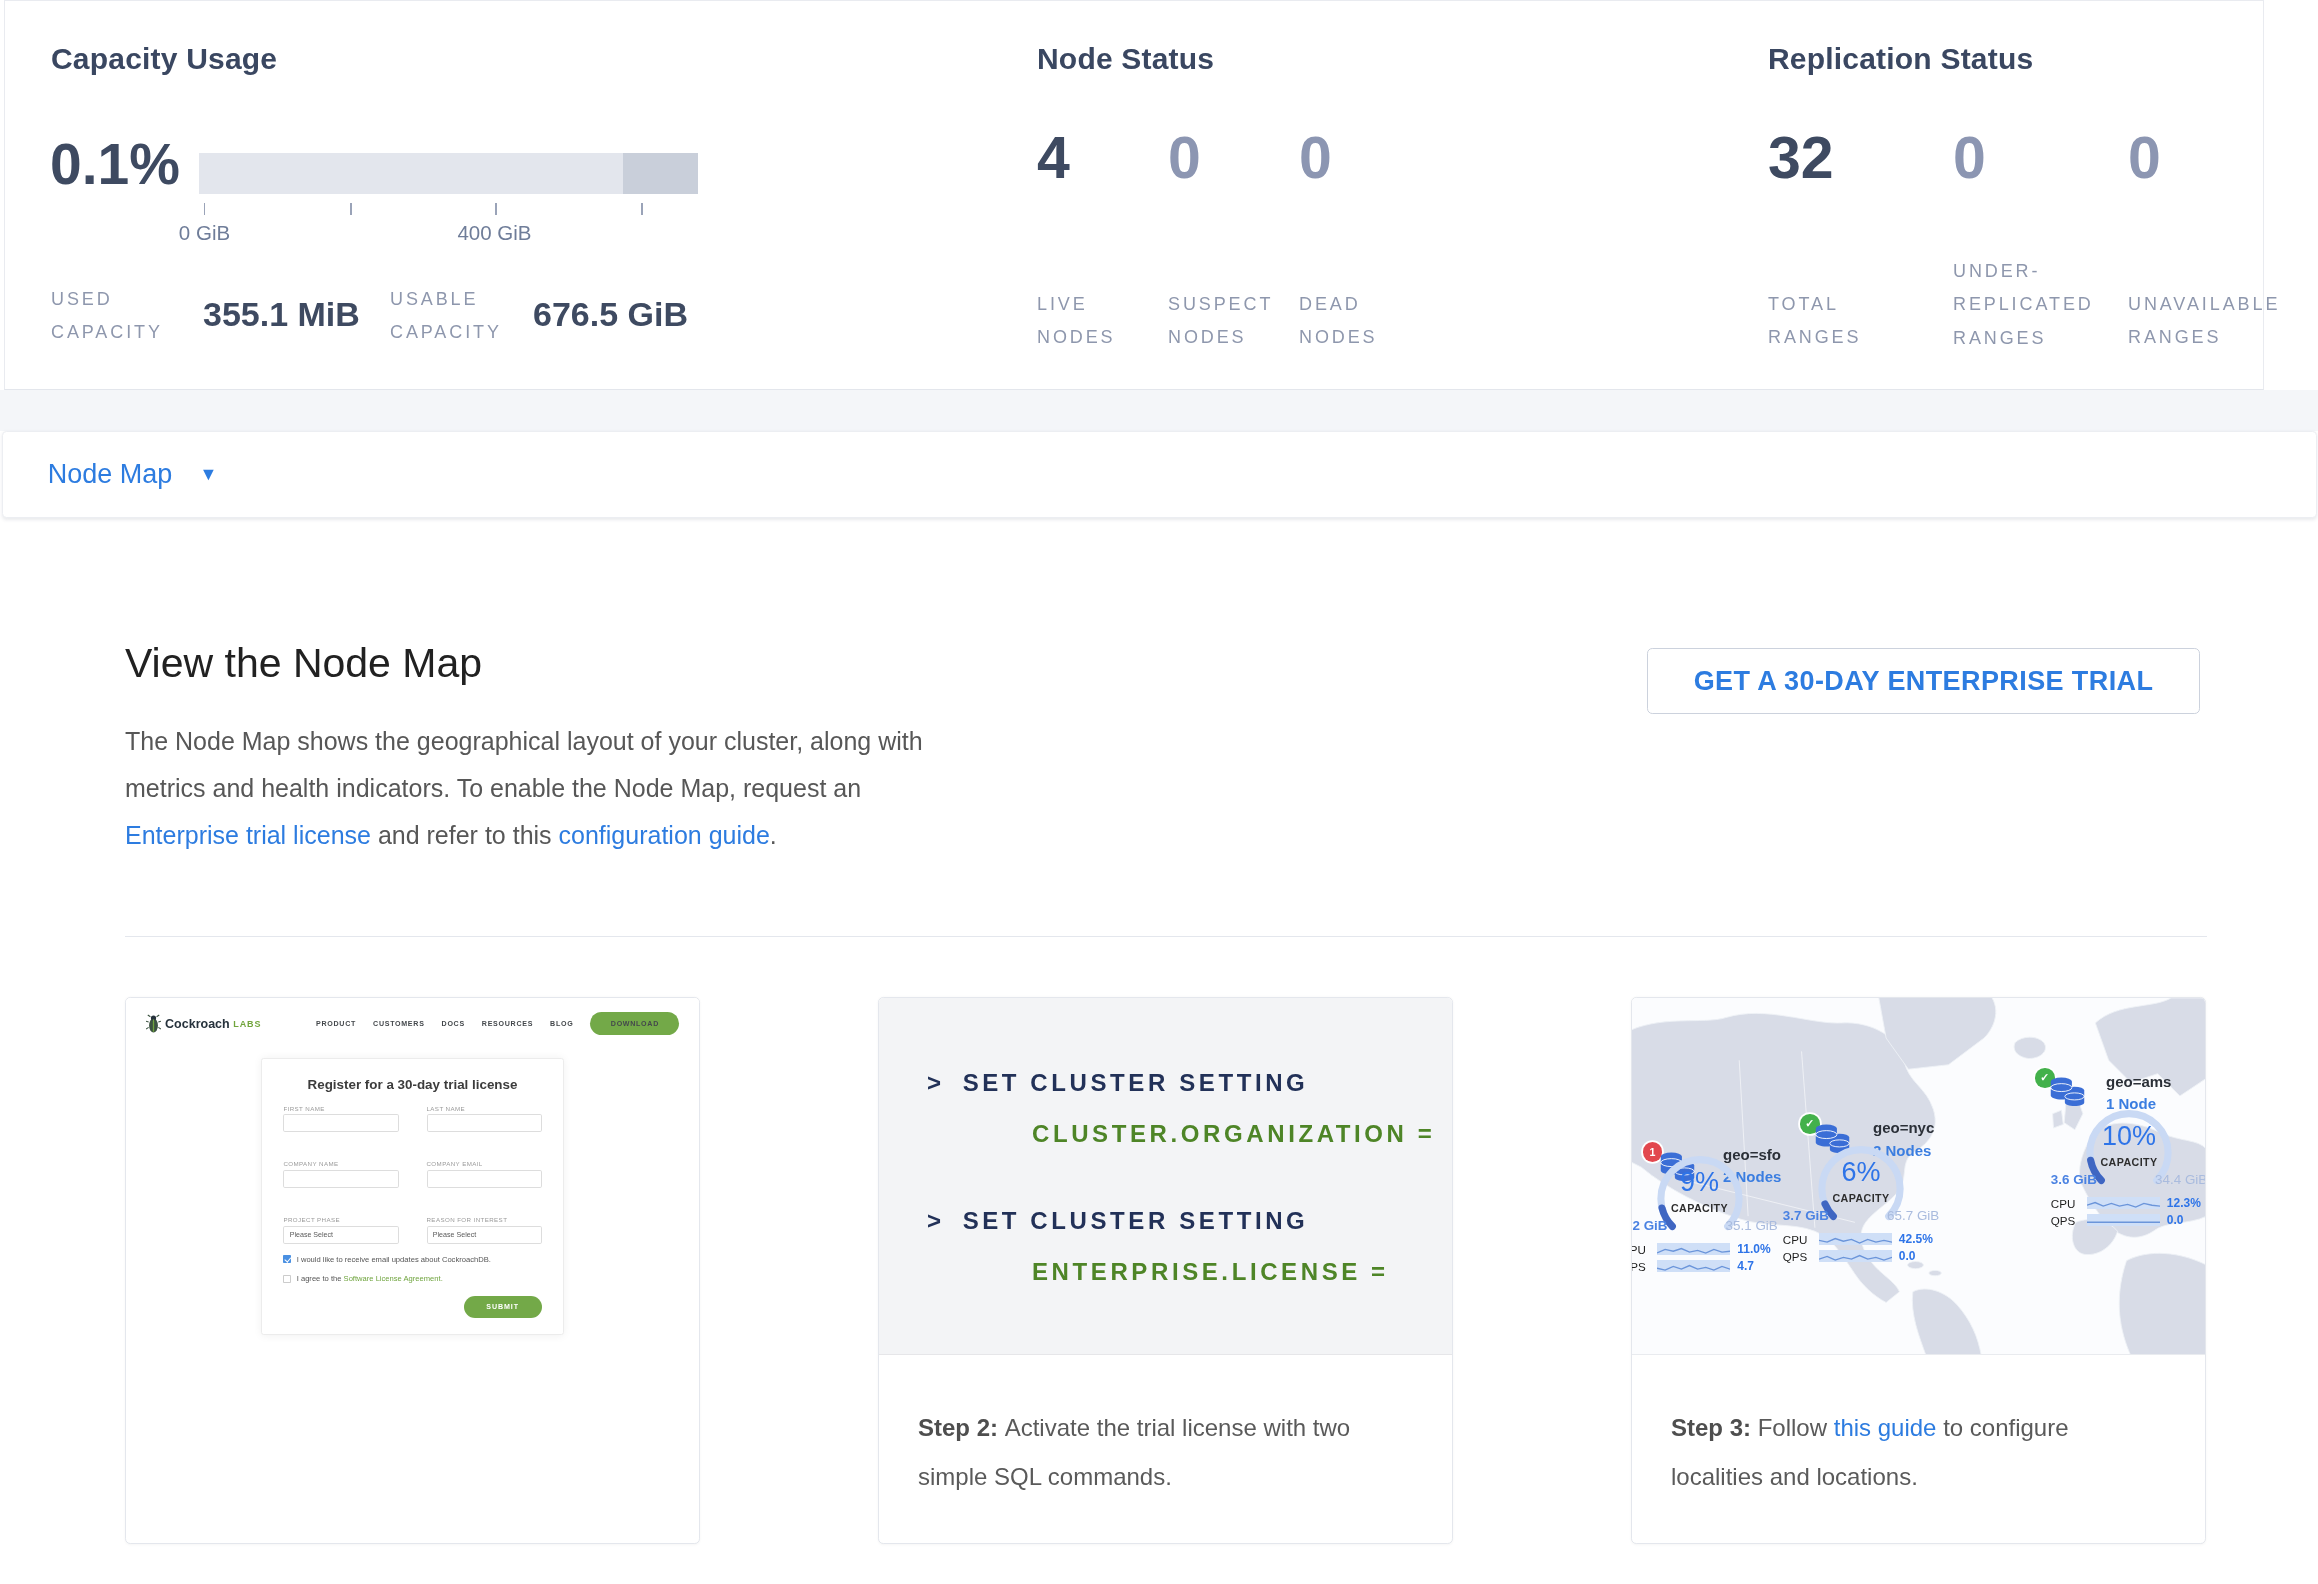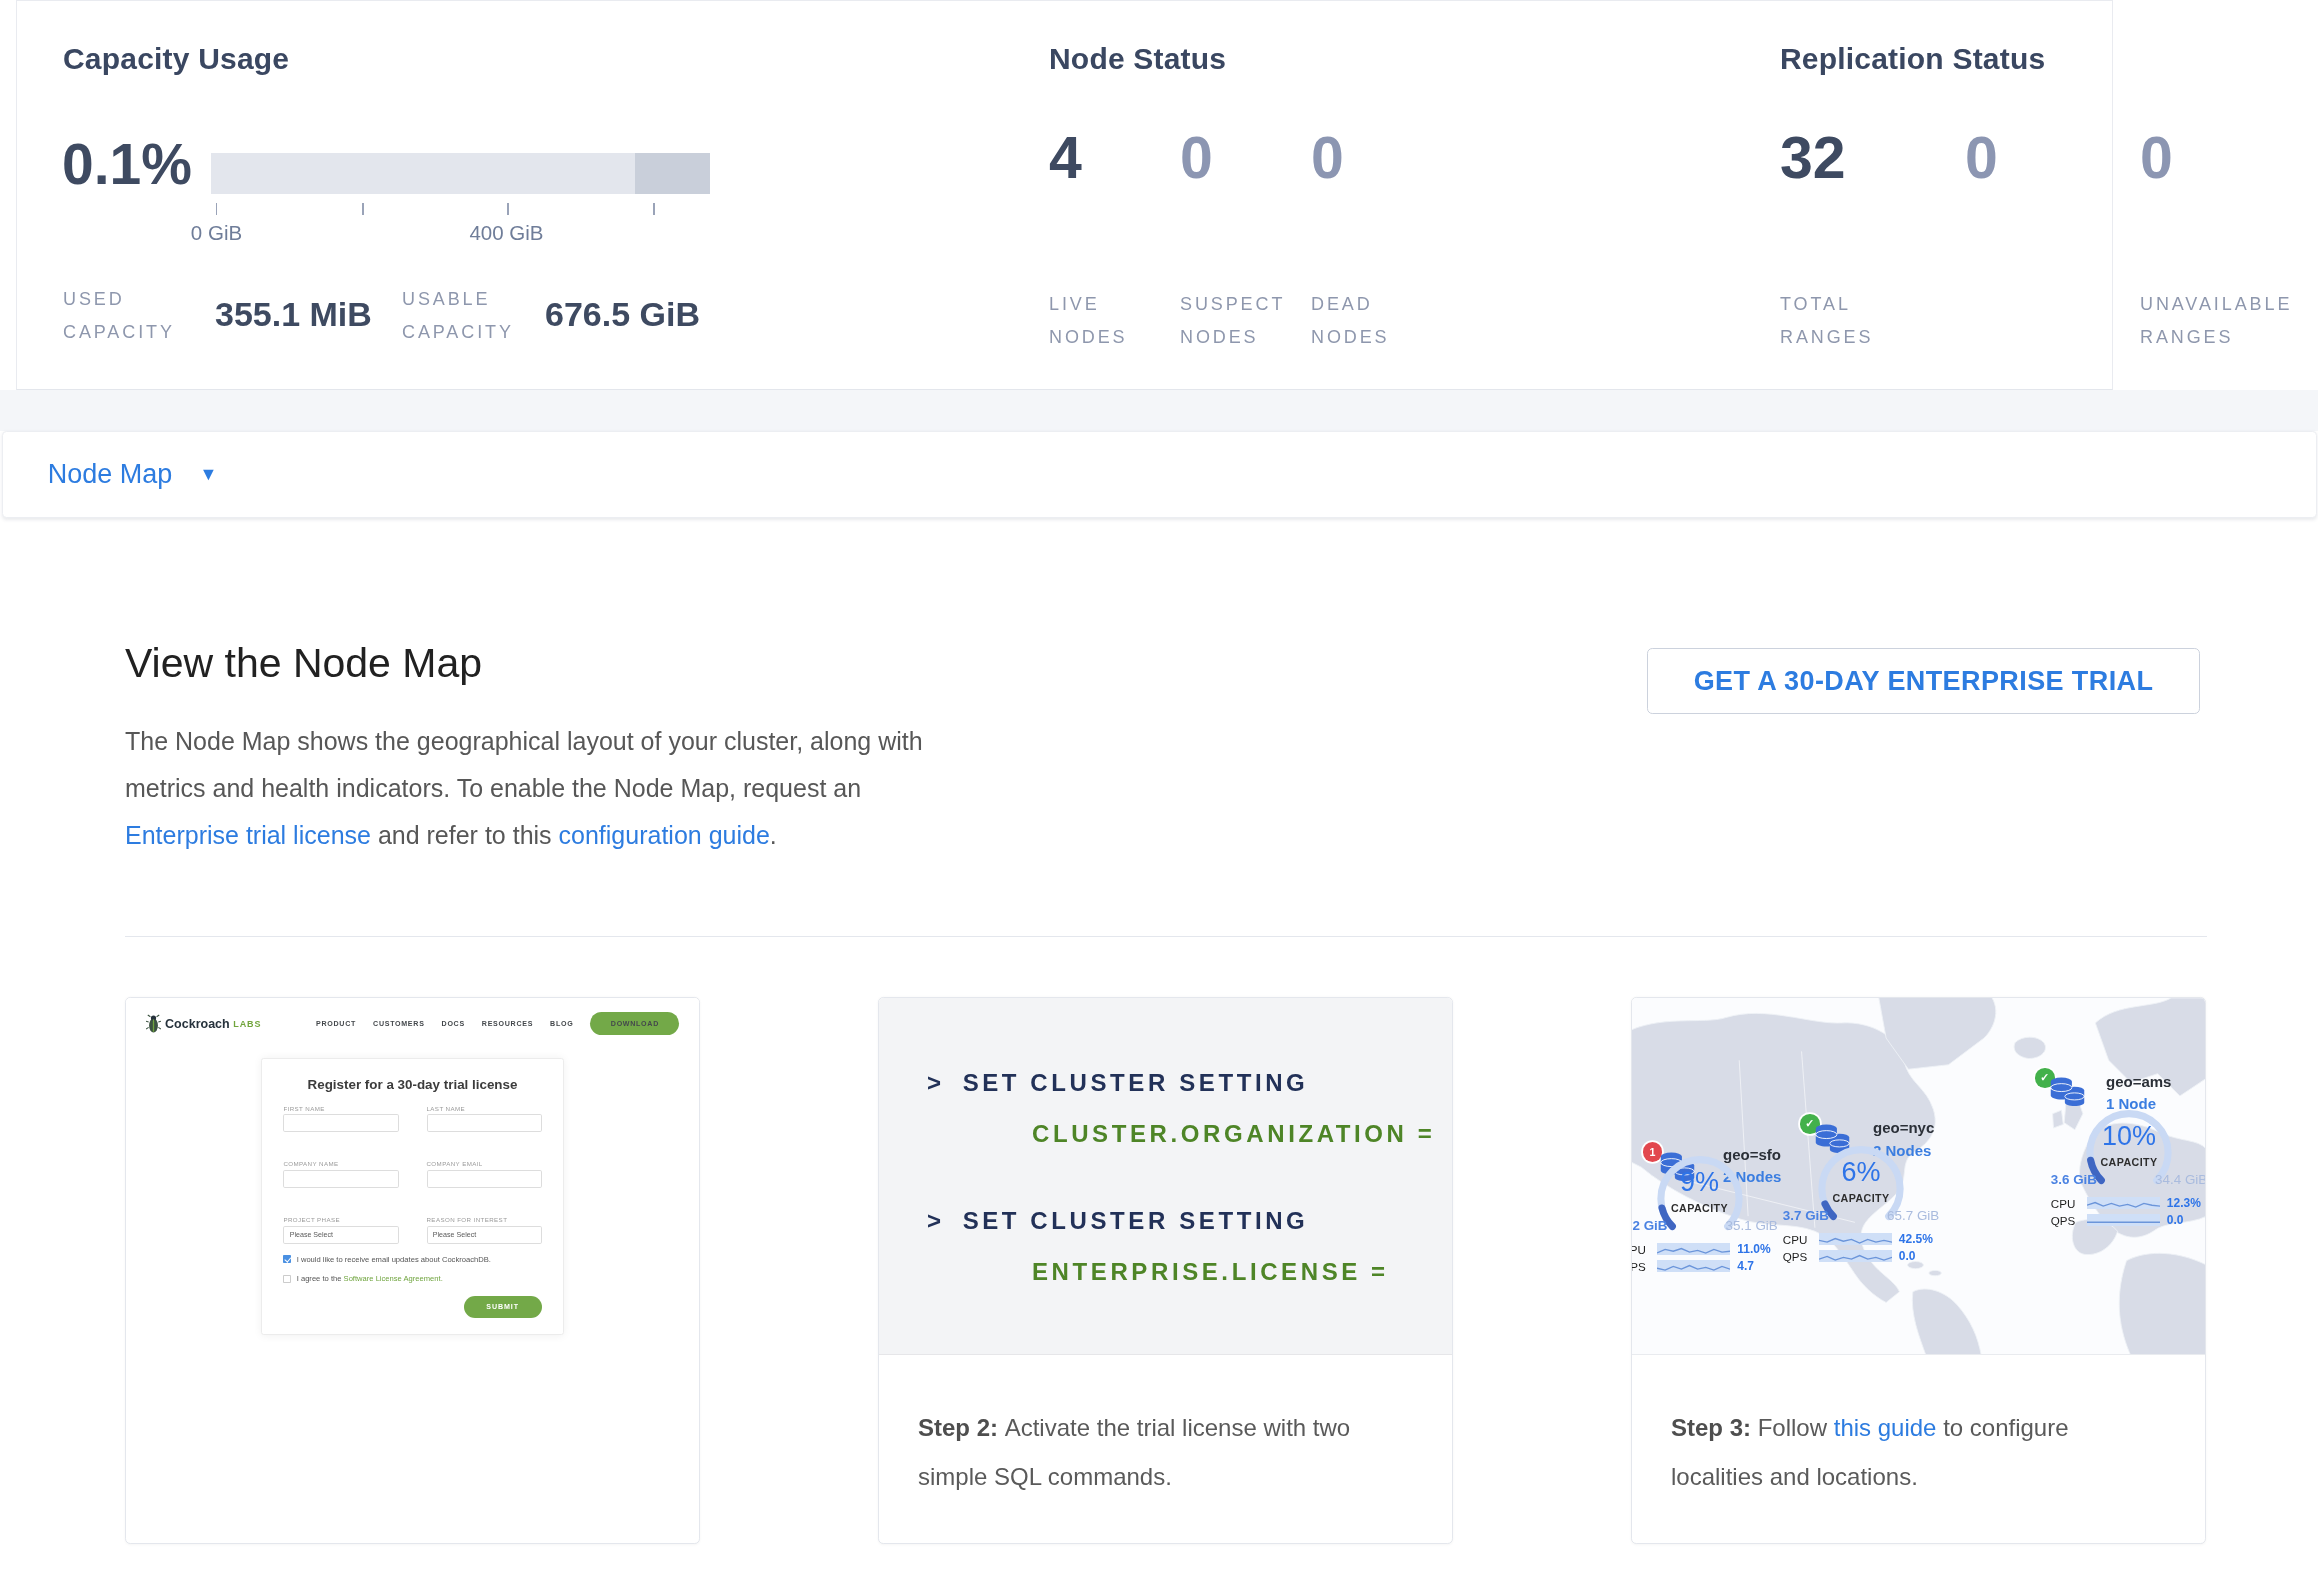--- a/index.html
+++ b/index.html
@@ -1,20 +1,20 @@
 <!DOCTYPE html>
 <html style="font-size:14.3px"><head>
 <meta charset="utf-8">
 <style>
   * { margin:0; padding:0; box-sizing:border-box; }
   html,body { width:2319px; height:1585px; background:#fff; font-family:"Liberation Sans", sans-serif; }
   .page { position:relative; width:2319px; height:1585px; overflow:hidden; background:#fff; }
 
   
-  .stats { position:absolute; left:16px; top:0; width:2097px; height:390px; background:#fff;
+  .stats { position:absolute; left:4px; top:0; width:2260px; height:390px; background:#fff;
            border:0.9px solid #e9ebf0; border-bottom:0.9px solid #e3e6ec; }
   .stat-title { position:absolute; top:41px; font-size:30px; font-weight:bold; color:#3a4761; letter-spacing:0.2px; }
   .cap-title { left:46px; } .node-title { left:1032px; } .rep-title { left:1763px; }
 
   .cap-percent { position:absolute; left:45px; top:130px; font-size:57px; font-weight:bold; color:#3e4a61; }
   .cap-bar { position:absolute; left:194px; top:152px; width:499px; height:41px; background:#e3e6ed; }
   .cap-bar-dark { position:absolute; right:0; top:0; width:75px; height:41px; background:#c9cfda; }
   .tick { position:absolute; top:50px; width:1.8px; height:11.6px; background:#9aa3b8; }
   .tick-label { position:absolute; top:68px; width:107px; text-align:center; font-size:20.5px; color:#6f7d99; }
 
@@ -135,20 +135,21 @@
     <div class="big-num num-dim" style="left:1294px;">0</div>
     <div class="stat-label" style="left:1032px; top:287px; width:94px;">LIVE NODES</div>
     <div class="stat-label" style="left:1163px; top:287px; width:120px;">SUSPECT NODES</div>
     <div class="stat-label" style="left:1294px; top:287px; width:103px;">DEAD NODES</div>
 
     <div class="stat-title rep-title">Replication Status</div>
     <div class="big-num num-dark" style="left:1763px;">32</div>
     <div class="big-num num-dim" style="left:1948px;">0</div>
     <div class="big-num num-dim" style="left:2123px;">0</div>
     <div class="stat-label" style="left:1763px; top:287px; width:120px;">TOTAL RANGES</div>
+    <div class="stat-label" style="left:1948px; top:254px; width:183px;">UNDER-REPLICATED RANGES</div>
     <div class="stat-label" style="left:2123px; top:287px; width:201px;">UNAVAILABLE RANGES</div>
   </div>
 
   <div class="gray-strip"></div>
 
   <div class="selector-bar">
     <span class="selector-label">Node Map</span>
     <span class="selector-caret">▼</span>
   </div>
 

